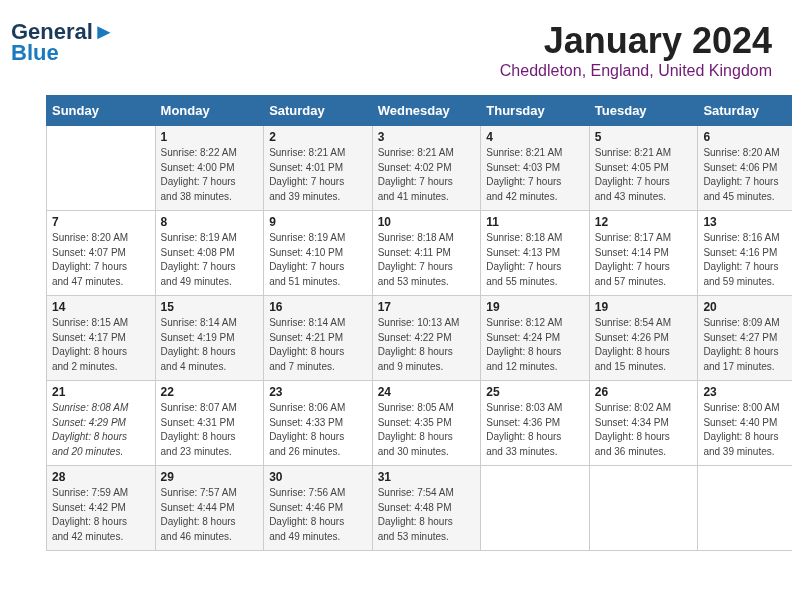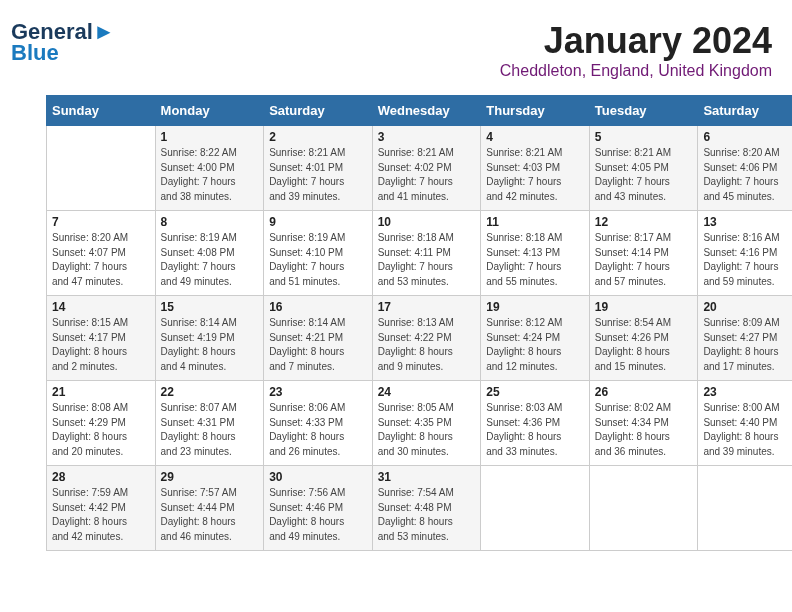--- a/index.html
+++ b/index.html
@@ -231,21 +231,21 @@
           </td>
           <td>
             <span class="day-num">16</span>
             <div class="day-info" style="white-space: pre-line;">Sunrise: 8:14 AM
 Sunset: 4:21 PM
 Daylight: 8 hours
 and 7 minutes.</div>
           </td>
           <td>
             <span class="day-num">17</span>
-            <div class="day-info" style="white-space: pre-line;">Sunrise: 8:13 AM
+            <div class="day-info" style="white-space: pre-line;">Sunrise: 10:13 AM
 Sunset: 4:22 PM
 Daylight: 8 hours
 and 9 minutes.</div>
           </td>
           <td>
             <span class="day-num">19</span>
             <div class="day-info" style="white-space: pre-line;">Sunrise: 8:12 AM
 Sunset: 4:24 PM
 Daylight: 8 hours
 and 12 minutes.</div>
@@ -261,21 +261,21 @@
             <span class="day-num">20</span>
             <div class="day-info" style="white-space: pre-line;">Sunrise: 8:09 AM
 Sunset: 4:27 PM
 Daylight: 8 hours
 and 17 minutes.</div>
           </td>
         </tr>
         <tr>
           <td>
             <span class="day-num">21</span>
-            <div class="day-info" style="white-space: pre-line;">Sunrise: 8:08 AM
+            <div class="day-info" style="white-space: pre-line; font-style: italic;">Sunrise: 8:08 AM
 Sunset: 4:29 PM
 Daylight: 8 hours
 and 20 minutes.</div>
           </td>
           <td>
             <span class="day-num">22</span>
             <div class="day-info" style="white-space: pre-line;">Sunrise: 8:07 AM
 Sunset: 4:31 PM
 Daylight: 8 hours
 and 23 minutes.</div>

